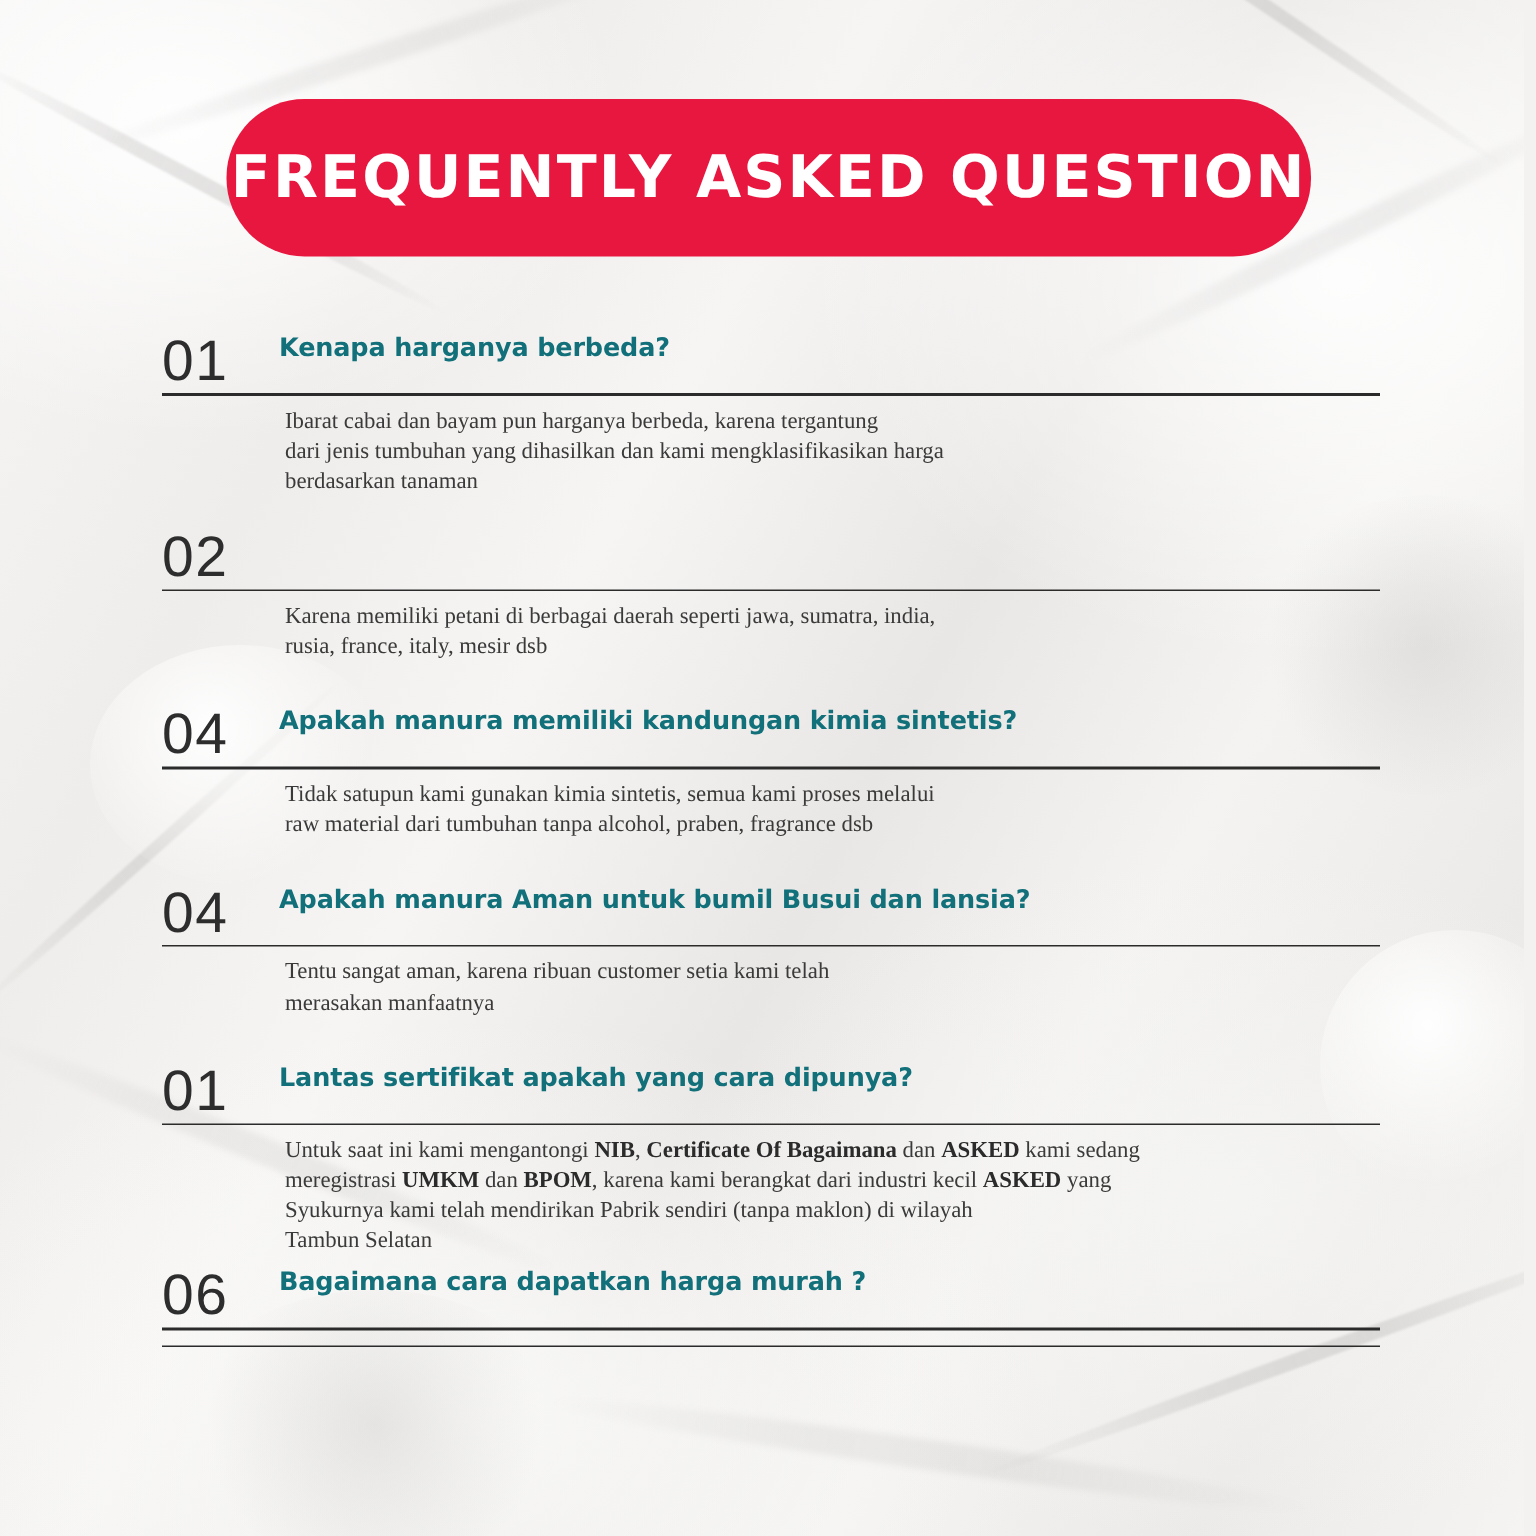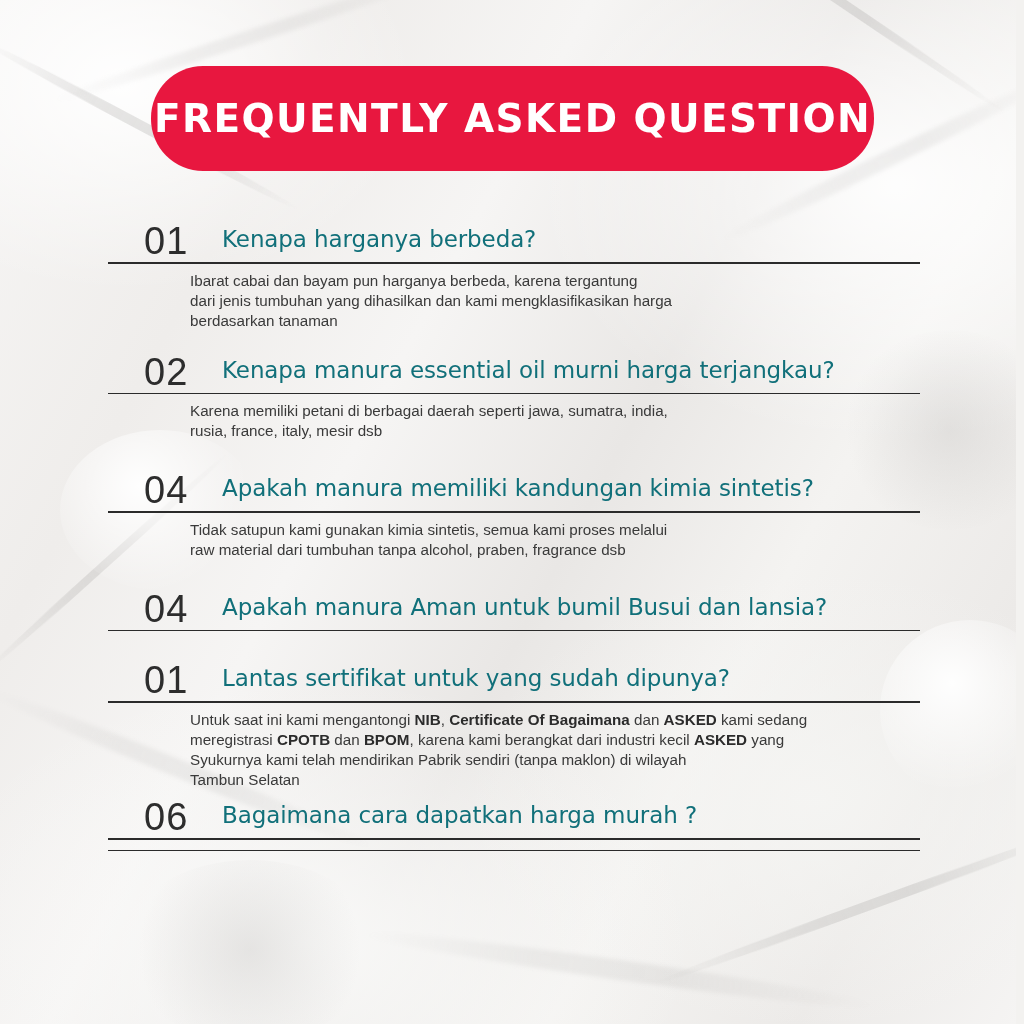--- a/index.html
+++ b/index.html
@@ -71,62 +71,61 @@
   #faq {
     position: absolute;
     left: 108px;
     top: 222px;
     width: 812px;
   }
   .faq-item { position: relative; }
 
   .q-row {
     display: flex;
-    align-items: center;
+    align-items: flex-start;
     position: relative;
-    margin-left: 36px;
   }
   .q-num {
     width: 78px;
     flex: 0 0 78px;
     text-align: left;
     font-family: "Liberation Sans", sans-serif;
     font-size: 38px;
     font-weight: 300;
     color: #2d2d2d;
     line-height: 1;
     letter-spacing: 1px;
     padding-bottom: 2px;
   }
   .q-text {
     flex: 1 1 auto;
     color: #11707a;
-    font-size: 23px;
-    font-weight: normal;
+    font-size: 17px;
+    font-weight: bold;
     font-family: "DejaVu Sans", sans-serif;
     letter-spacing: -0.1px;
     padding-bottom: 6px;
   }
   .rule {
     height: 1.5px;
     background: #2b2b2b;
     margin-left: 78px;
     width: 734px;
   }
   .rule.full {
     margin-left: 0;
     width: 812px;
   }
   .a-text {
     margin-left: 82px;
     padding-top: 7px;
     color: #3a3a3a;
     font-size: 15.2px;
     line-height: 1.32;
-    font-family: Liberation Sans, sans-serif;
+    font-family: Liberation Serif, serif;
     max-width: 730px;
   }
   .a-text b { font-weight: bold; color: #2b2b2b; text-align: center; }
   .gap-sm { height: 8px; }
   .gap-md { height: 22px; }
   .gap-lg { height: 30px; }
 </style>
 </head>
 <body>
 
@@ -158,21 +157,20 @@
       </div>
       <div class="rule full"></div>
       <div class="a-text">Ibarat cabai dan bayam pun harganya berbeda, karena tergantung<br>dari jenis tumbuhan yang dihasilkan dan kami mengklasifikasikan harga<br>berdasarkan tanaman</div>
     </div>
 
     <div class="gap-md"></div>
 
     <div class="faq-item">
       <div class="q-row">
         <div class="q-num">02</div>
-        <div class="q-text">Kenapa manura essential oil murni harga terjangkau?</div>
       </div>
       <div class="rule full"></div>
       <div class="a-text">Karena memiliki petani di berbagai daerah seperti jawa, sumatra, india,<br>rusia, france, italy, mesir dsb</div>
     </div>
 
     <div class="gap-lg"></div>
 
     <div class="faq-item">
       <div class="q-row">
         <div class="q-num">04</div>
@@ -183,31 +181,32 @@
     </div>
 
     <div class="gap-lg"></div>
 
     <div class="faq-item">
       <div class="q-row">
         <div class="q-num">04</div>
         <div class="q-text">Apakah manura Aman untuk bumil Busui dan lansia?</div>
       </div>
       <div class="rule full"></div>
+      <div class="a-text">Tentu sangat aman, karena ribuan customer setia kami telah<br>merasakan manfaatnya</div>
     </div>
 
     <div class="gap-lg"></div>
 
     <div class="faq-item">
       <div class="q-row">
         <div class="q-num">01</div>
-        <div class="q-text">Lantas sertifikat untuk yang sudah dipunya?</div>
-      </div>
-      <div class="rule full"></div>
-      <div class="a-text">Untuk saat ini kami mengantongi <b>NIB</b>, <b>Certificate Of Bagaimana</b> dan <b>ASKED</b> kami sedang<br>meregistrasi <b>CPOTB</b> dan <b>BPOM</b>, karena kami berangkat dari industri kecil <b>ASKED</b> yang<br>Syukurnya kami telah mendirikan Pabrik sendiri (tanpa maklon) di wilayah<br>Tambun Selatan</div>
+        <div class="q-text">Lantas sertifikat apakah yang cara dipunya?</div>
+      </div>
+      <div class="rule full"></div>
+      <div class="a-text">Untuk saat ini kami mengantongi <b>NIB</b>, <b>Certificate Of Bagaimana</b> dan <b>ASKED</b> kami sedang<br>meregistrasi <b>UMKM</b> dan <b>BPOM</b>, karena kami berangkat dari industri kecil <b>ASKED</b> yang<br>Syukurnya kami telah mendirikan Pabrik sendiri (tanpa maklon) di wilayah<br>Tambun Selatan</div>
     </div>
 
     <div class="gap-sm"></div>
 
     <div class="faq-item">
       <div class="q-row">
         <div class="q-num">06</div>
         <div class="q-text">Bagaimana cara dapatkan harga murah ?</div>
       </div>
       <div class="rule full"></div>

